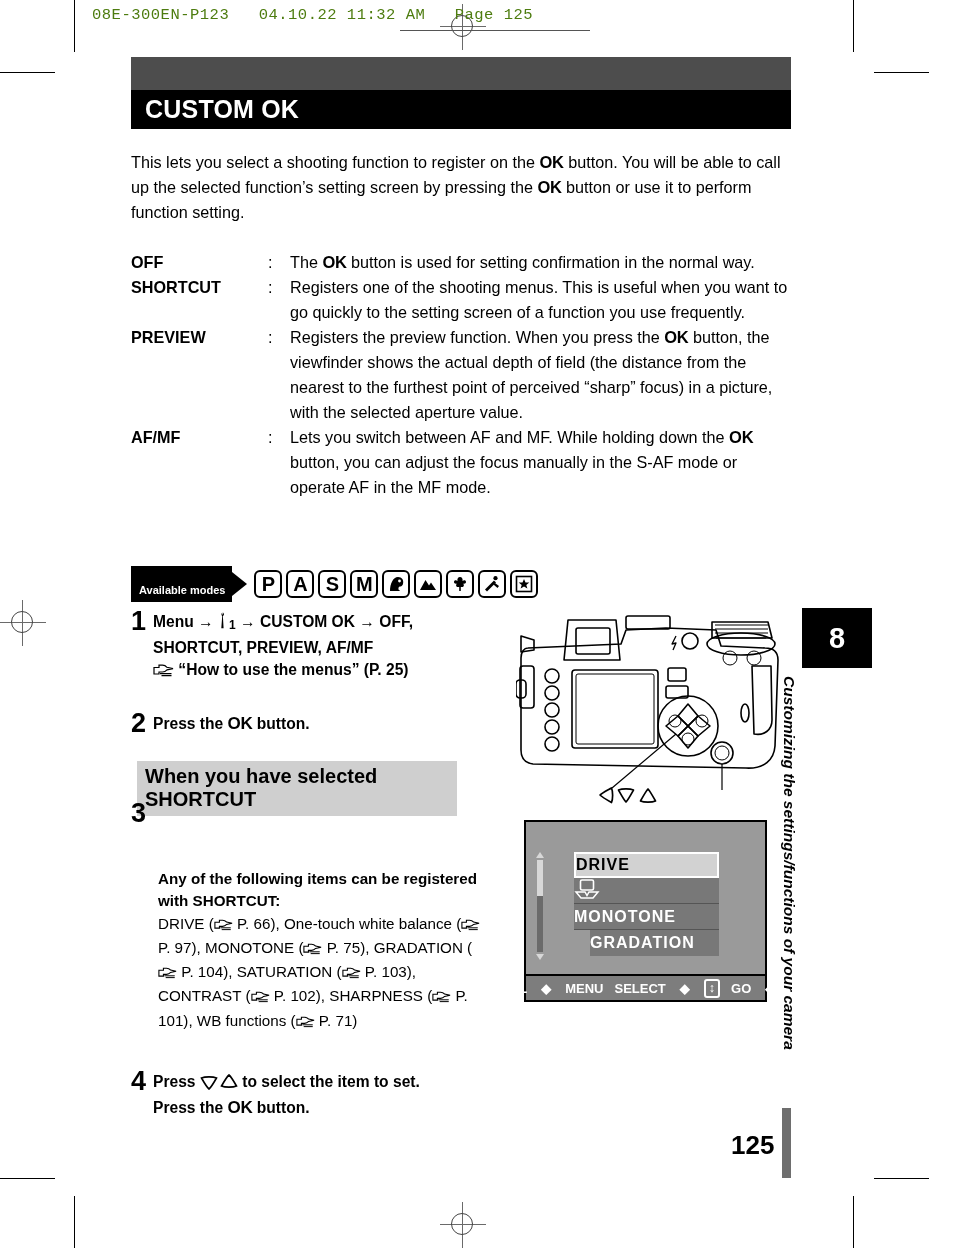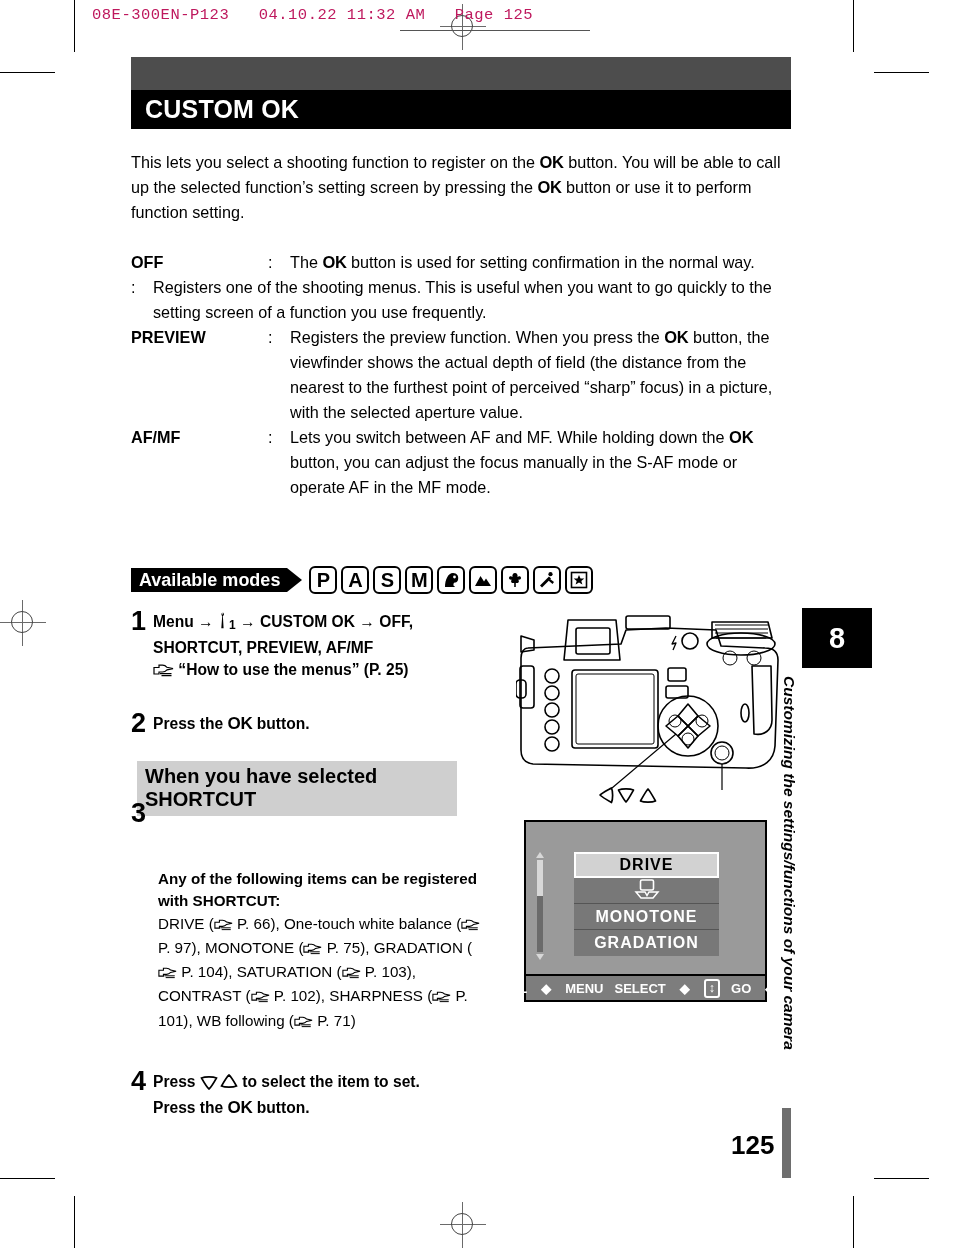--- a/index.html
+++ b/index.html
@@ -35,21 +35,21 @@
     position: absolute; left: 22px; top: 0; width: 1.2px; height: 46px; background: #6a6a6a;
   }
 
   
   .print-header {
     position: absolute;
     left: 92px; top: 6px;
     font-family: "Liberation Mono", monospace;
     font-size: 15.5px;
     letter-spacing: 0.5px;
-    color: #be185d;
+    color: #4d7c0f;
     white-space: pre;
   }
   .header-rule {
     position: absolute;
     left: 400px; top: 30px; width: 190px; height: 1px; background: #555;
   }
 
   
   .page {
     position: absolute;
@@ -77,22 +77,22 @@
   
   .deflist { position: absolute; left: 0; top: 250px; width: 662px; font-size: 16.2px; line-height: 25px; }
   .defrow { display: flex; margin-bottom: 0px; }
   .defterm { width: 137px; font-weight: bold; flex: none; }
   .defcolon { width: 22px; flex: none; }
   .defdesc { flex: 1; }
 
   
   .modes { position: absolute; left: 0; top: 566px; display: flex; align-items: center; }
   .modes-label {
-    background: #000; color: #fff; font-weight: bold; font-size: 18px;
-    height: 24px; line-height: 24px; padding: 0 7px 0 8px; position: relative;
+    background: #000; color: #fff; font-weight: bold; font-size: 11px;
+    height: 24px; line-height: 24px; padding: 12px 7px 0 8px; position: relative;
   }
   .modes-arrow {
     width: 0; height: 0;
     border-top: 12px solid transparent;
     border-bottom: 12px solid transparent;
     border-left: 15px solid #000;
     margin-right: 7px;
   }
   .mode-icon {
     width: 28px; height: 28px; margin-right: 4px;
@@ -145,21 +145,21 @@
   }
   .lcd-titlebar { height: 27px; position: relative; background: #9a9a9a; }
   .lcd-title {
     position: absolute; left: 14px; top: 3px;
     background: #000; color: #fff; font-weight: bold;
     font-size: 16px; padding: 1px 9px 2px 9px; letter-spacing: 0.3px;
   }
   .lcd-rows { position: absolute; left: 48px; top: 30px; width: 145px; }
   .lcd-row {
     height: 26px; background: #787878; color: #fff;
-    display: flex; align-items: center; justify-content: center;
+    display: flex; align-items: center; justify-content: flex-start;
     font-weight: bold; font-size: 16px; letter-spacing: 1px;
     border-bottom: 1px solid #555; box-sizing: border-box;
   }
   .lcd-row.selected {
     background: #d2d2d2; color: #000; border: 2px solid #fff;
   }
   .lcd-scroll { position: absolute; left: 10px; top: 30px; width: 8px; height: 108px; }
   .lcd-scroll .track { position: absolute; left: 1px; top: 8px; width: 6px; height: 92px; background: #6b6b6b; }
   .lcd-scroll .thumb { position: absolute; left: 1px; top: 8px; width: 6px; height: 36px; background: #d8d8d8; }
   .lcd-bottombar {
@@ -244,20 +244,21 @@
     <span>This lets you select a shooting function to register on the </span><b class="ok">OK</b><span> button. You will be able to call up the selected function’s setting screen by pressing the </span><b class="ok">OK</b><span> button or use it to perform function setting.</span>
   </div>
 
   <div class="deflist">
     <div class="defrow">
       <div class="defterm">OFF</div>
       <div class="defcolon">:</div>
       <div class="defdesc"><span>The </span><b class="ok">OK</b><span> button is used for setting confirmation in the normal way.</span></div>
     </div>
     <div class="defrow">
+      <div class="defterm">SHORTCUT</div>
       <div class="defcolon">:</div>
       <div class="defdesc"><span>Registers one of the shooting menus. This is useful when you want to go quickly to the setting screen of a function you use frequently.</span></div>
     </div>
     <div class="defrow">
       <div class="defterm">PREVIEW</div>
       <div class="defcolon">:</div>
       <div class="defdesc"><span>Registers the preview function. When you press the </span><b class="ok">OK</b><span> button, the viewfinder shows the actual depth of field (the distance from the nearest to the furthest point of perceived “sharp” focus) in a picture, with the selected aperture value.</span></div>
     </div>
     <div class="defrow">
       <div class="defterm">AF/MF</div>
@@ -382,21 +383,21 @@
           </svg></span>
       <span>P. 103</span><span>), CONTRAST (</span><span class="hand-ref"><svg width="19" height="12" viewBox="0 0 21 13">
             <path d="M1 3.5 L6 3.5 L6 1.2 L9.5 1.2 C12 1.2 13 2.2 14 3.3 L20 4.6 L14 5.9 C13 7 12 8 9.5 8 L6 8 L6 10 L1 10 Z" fill="none" stroke="#000" stroke-width="1.2"></path>
             <path d="M7 9.6 L18.5 9.6 M8.5 11.6 L18.5 11.6" stroke="#000" stroke-width="1.1"></path>
           </svg></span>
       <span>P. 102</span><span>),</span>
       <span>SHARPNESS (</span><span class="hand-ref"><svg width="19" height="12" viewBox="0 0 21 13">
             <path d="M1 3.5 L6 3.5 L6 1.2 L9.5 1.2 C12 1.2 13 2.2 14 3.3 L20 4.6 L14 5.9 C13 7 12 8 9.5 8 L6 8 L6 10 L1 10 Z" fill="none" stroke="#000" stroke-width="1.2"></path>
             <path d="M7 9.6 L18.5 9.6 M8.5 11.6 L18.5 11.6" stroke="#000" stroke-width="1.1"></path>
           </svg></span>
-      <span>P. 101</span><span>), WB following</span>
+      <span>P. 101</span><span>), WB functions</span>
       <span>(</span><span class="hand-ref"><svg width="19" height="12" viewBox="0 0 21 13">
             <path d="M1 3.5 L6 3.5 L6 1.2 L9.5 1.2 C12 1.2 13 2.2 14 3.3 L20 4.6 L14 5.9 C13 7 12 8 9.5 8 L6 8 L6 10 L1 10 Z" fill="none" stroke="#000" stroke-width="1.2"></path>
             <path d="M7 9.6 L18.5 9.6 M8.5 11.6 L18.5 11.6" stroke="#000" stroke-width="1.1"></path>
           </svg></span>
       <span>P. 71</span><span>)</span>
     </div>
   </div>
 
   <div class="steps" style="top:1068px;">
     <div class="step">
@@ -506,21 +507,21 @@
         <span>
           <svg width="26" height="20" viewBox="0 0 26 20">
             <rect x="6.5" y="1" width="13" height="10" rx="1.5" fill="none" stroke="#fff" stroke-width="1.6"></rect>
             <path d="M2 13 L11 13 L13 16.5 L15 13 L24 13 L19 19 L7 19 Z" fill="none" stroke="#fff" stroke-width="1.5"></path>
           </svg>
         </span>
       </div>
       <div class="lcd-row">
         <span>MONOTONE</span>
       </div>
-      <div class="lcd-row" style="border-bottom:none;">
+      <div class="lcd-row" style="border-bottom:none;margin-left:16px;">
         <span>GRADATION</span>
       </div>
     </div>
 
     <div class="lcd-bottombar">
       <div class="grp">
         <span>CANCEL</span>
         <span>◆</span>
         <span>MENU</span>
       </div>

